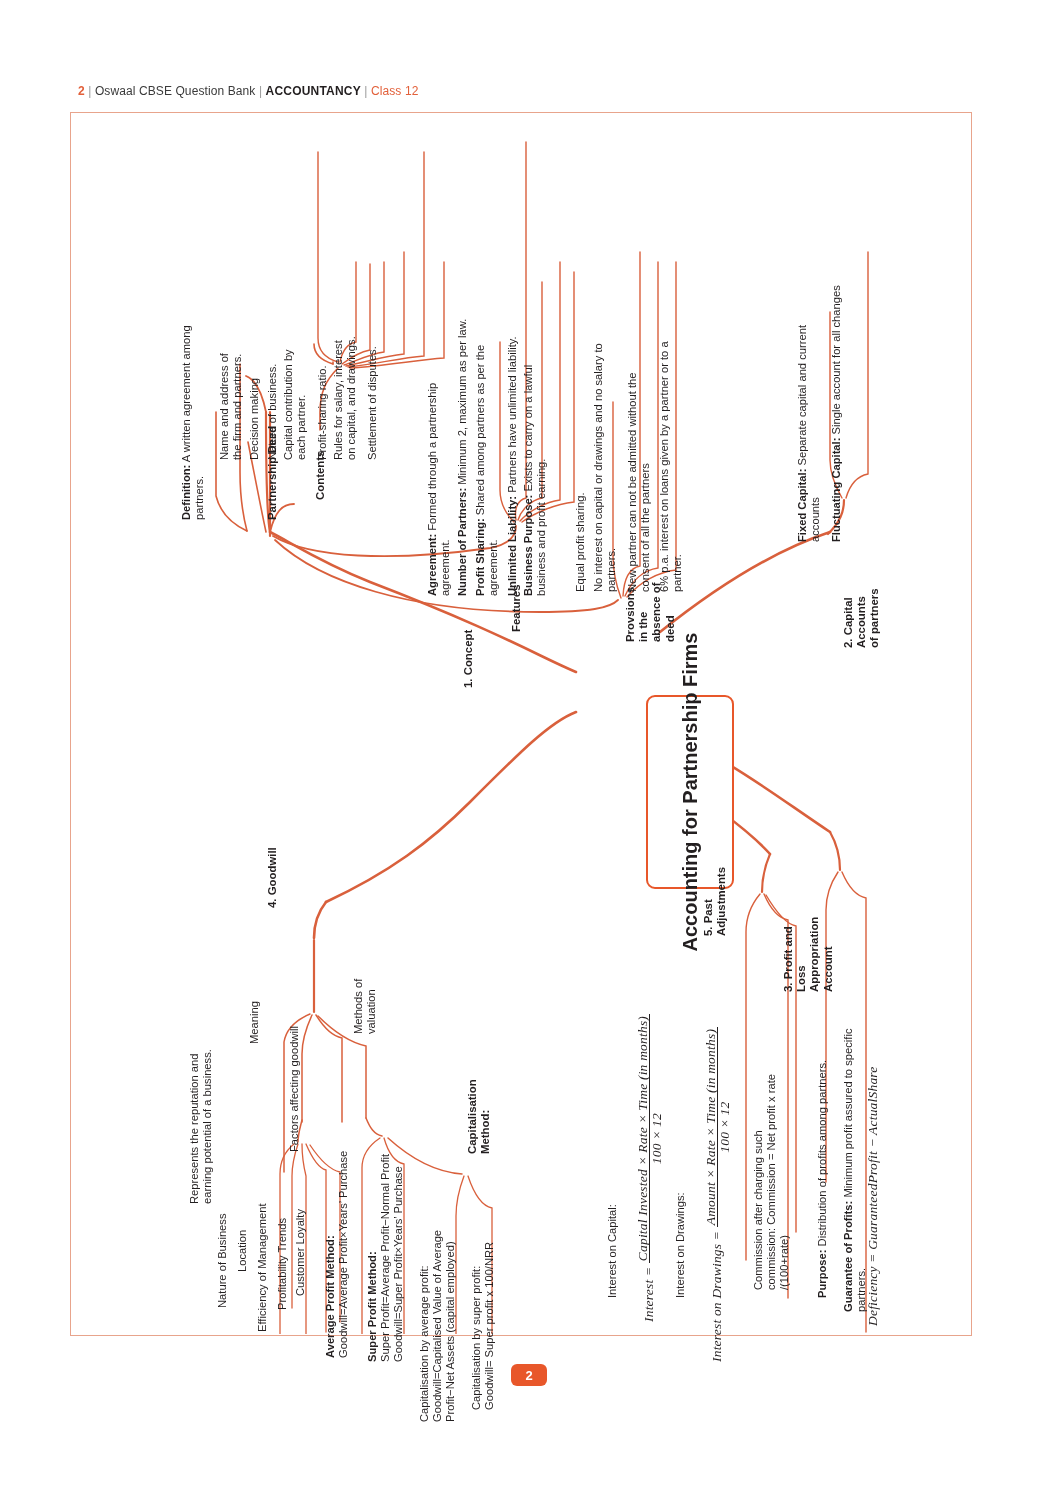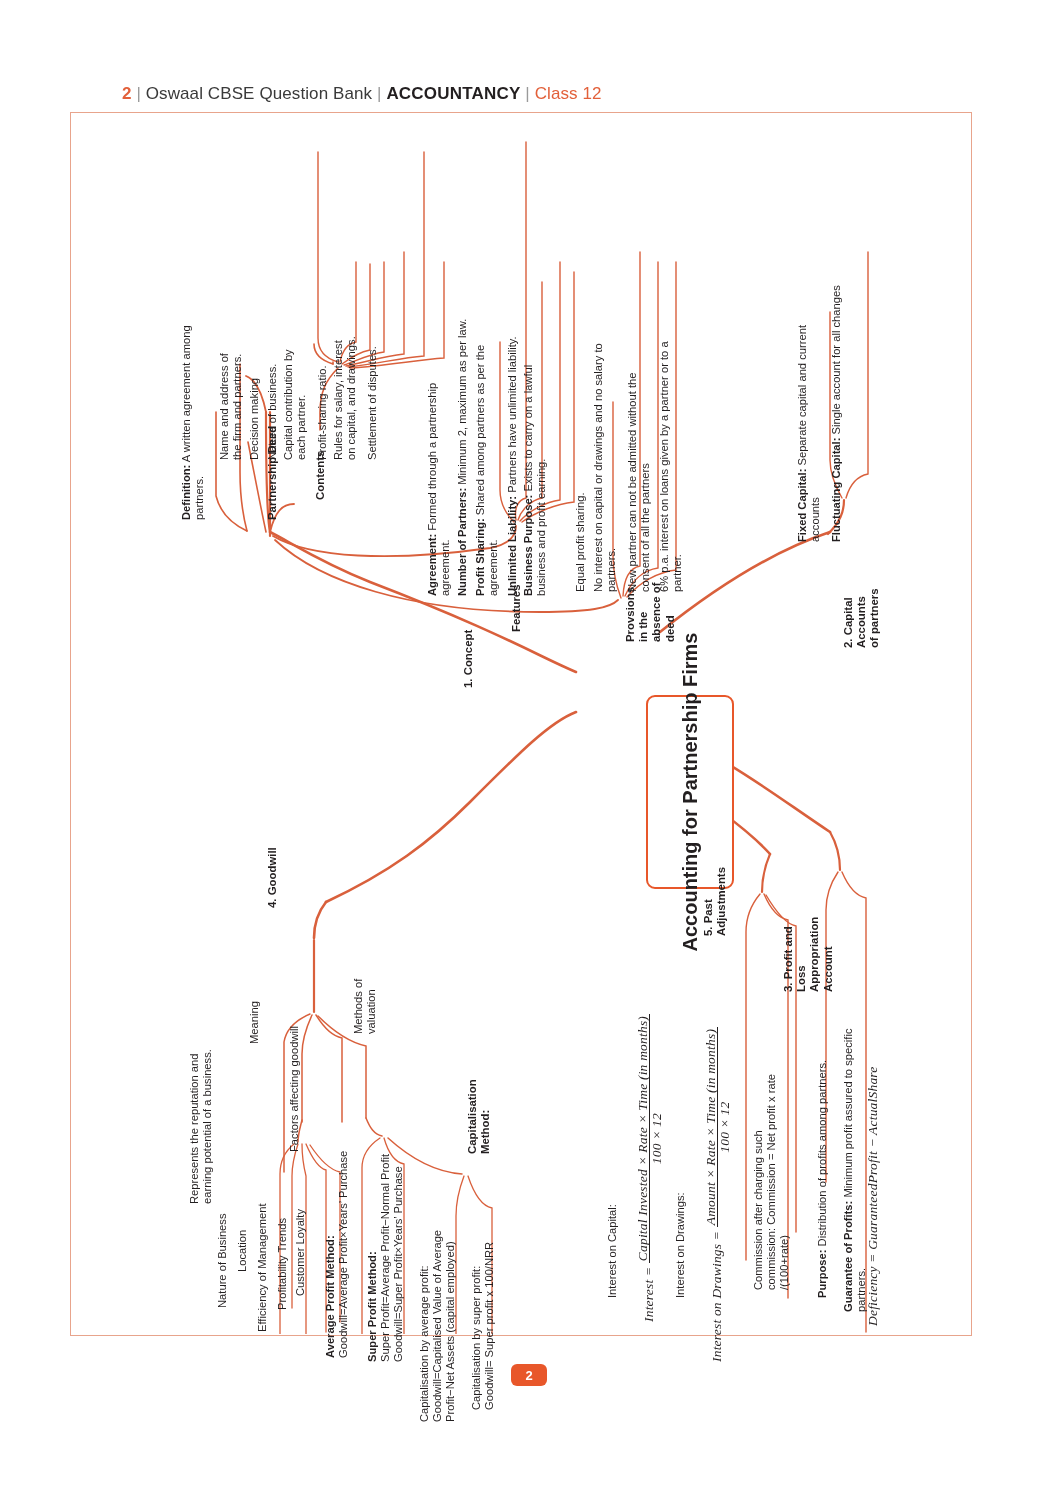--- a/index.html
+++ b/index.html
@@ -1,21 +1,21 @@
 <!DOCTYPE html>
 <html><head>
 <meta charset="utf-8">
 <style>
   html,body{margin:0;padding:0;background:#ffffff;}
   body{
     width:1050px;height:1500px;position:relative;overflow:hidden;
     font-family:"Liberation Sans",sans-serif;color:#231f20;
   }
   
-  .header{position:absolute;left:78px;top:84px;font-size:17px;letter-spacing:.1px;white-space:nowrap;margin-left:44px;}
+  .header{position:absolute;left:78px;top:84px;font-size:12px;letter-spacing:.1px;white-space:nowrap;}
   .header .pg{color:#e2603a;font-weight:bold;}
   .header .sep{color:#9a9a9a;}
   .header .nm{color:#3a3a3a;}
   .header .sub{color:#231f20;font-weight:bold;letter-spacing:.2px;}
   .header .cls{color:#e2603a;}
 
   
   .frame{position:absolute;left:70px;top:112px;width:900px;height:1222px;border:1.6px solid #e8a48c;background:#fff;}
 
   

